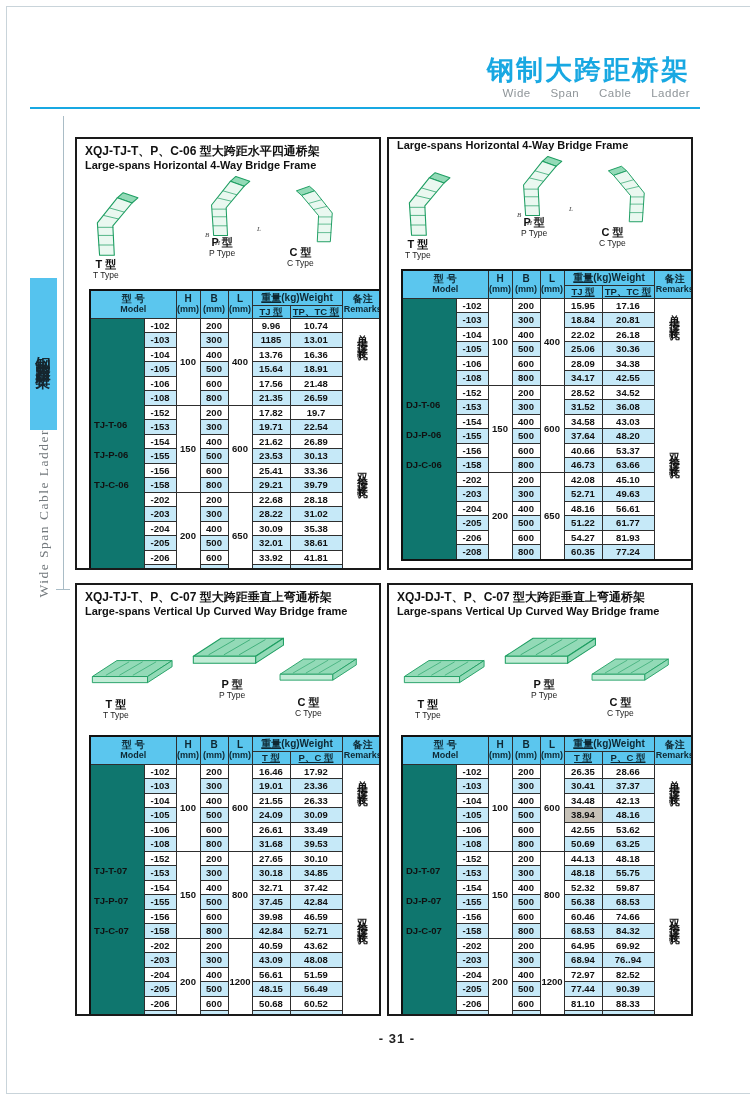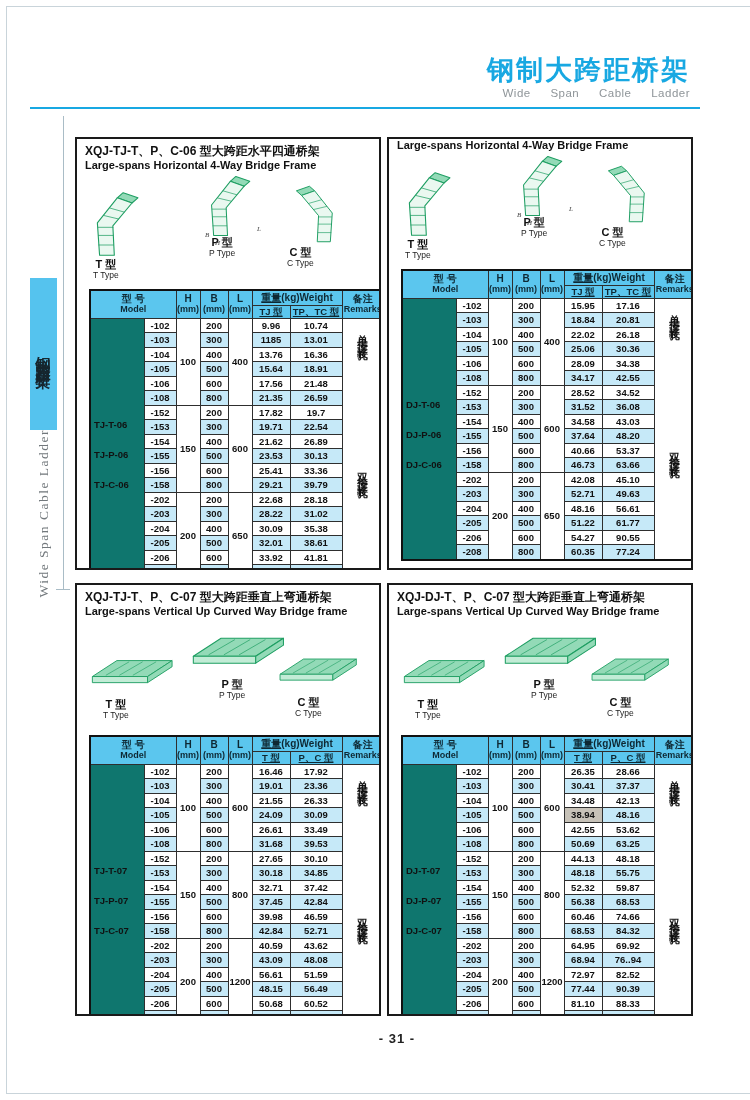--- a/index.html
+++ b/index.html
@@ -542,21 +542,21 @@
             <tr>
               <td class="num alt">-205</td>
               <td class="bval alt">500</td>
               <td class="wv alt">51.22</td>
               <td class="wv alt">61.77</td>
             </tr>
             <tr>
               <td class="num">-206</td>
               <td class="bval">600</td>
               <td class="wv">54.27</td>
-              <td class="wv">90.55</td>
+              <td class="wv">81.93</td>
             </tr>
             <tr>
               <td class="num alt">-208</td>
               <td class="bval alt">800</td>
               <td class="wv alt">60.35</td>
               <td class="wv alt">77.24</td>
             </tr>
           </tbody>
     </table>
   </section>

